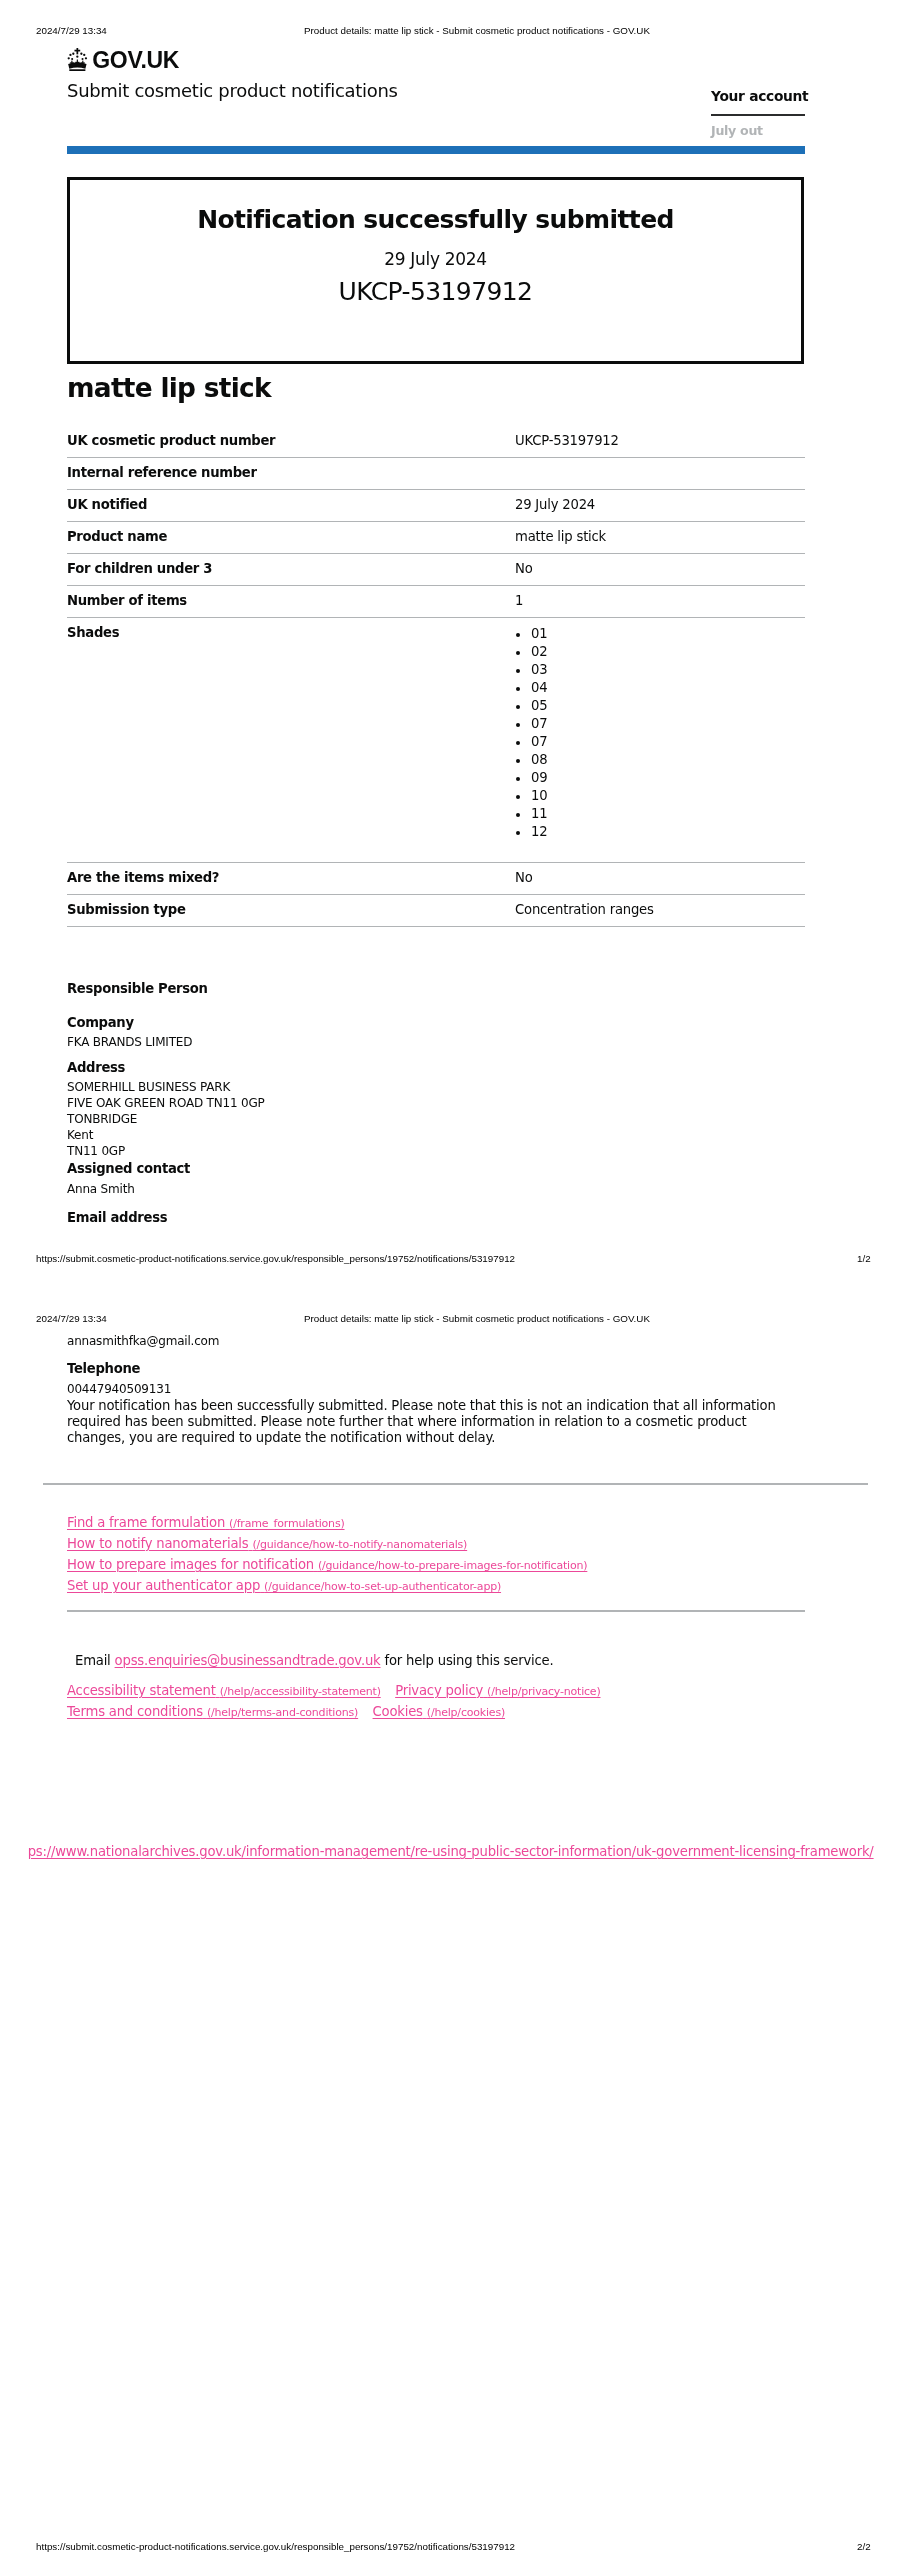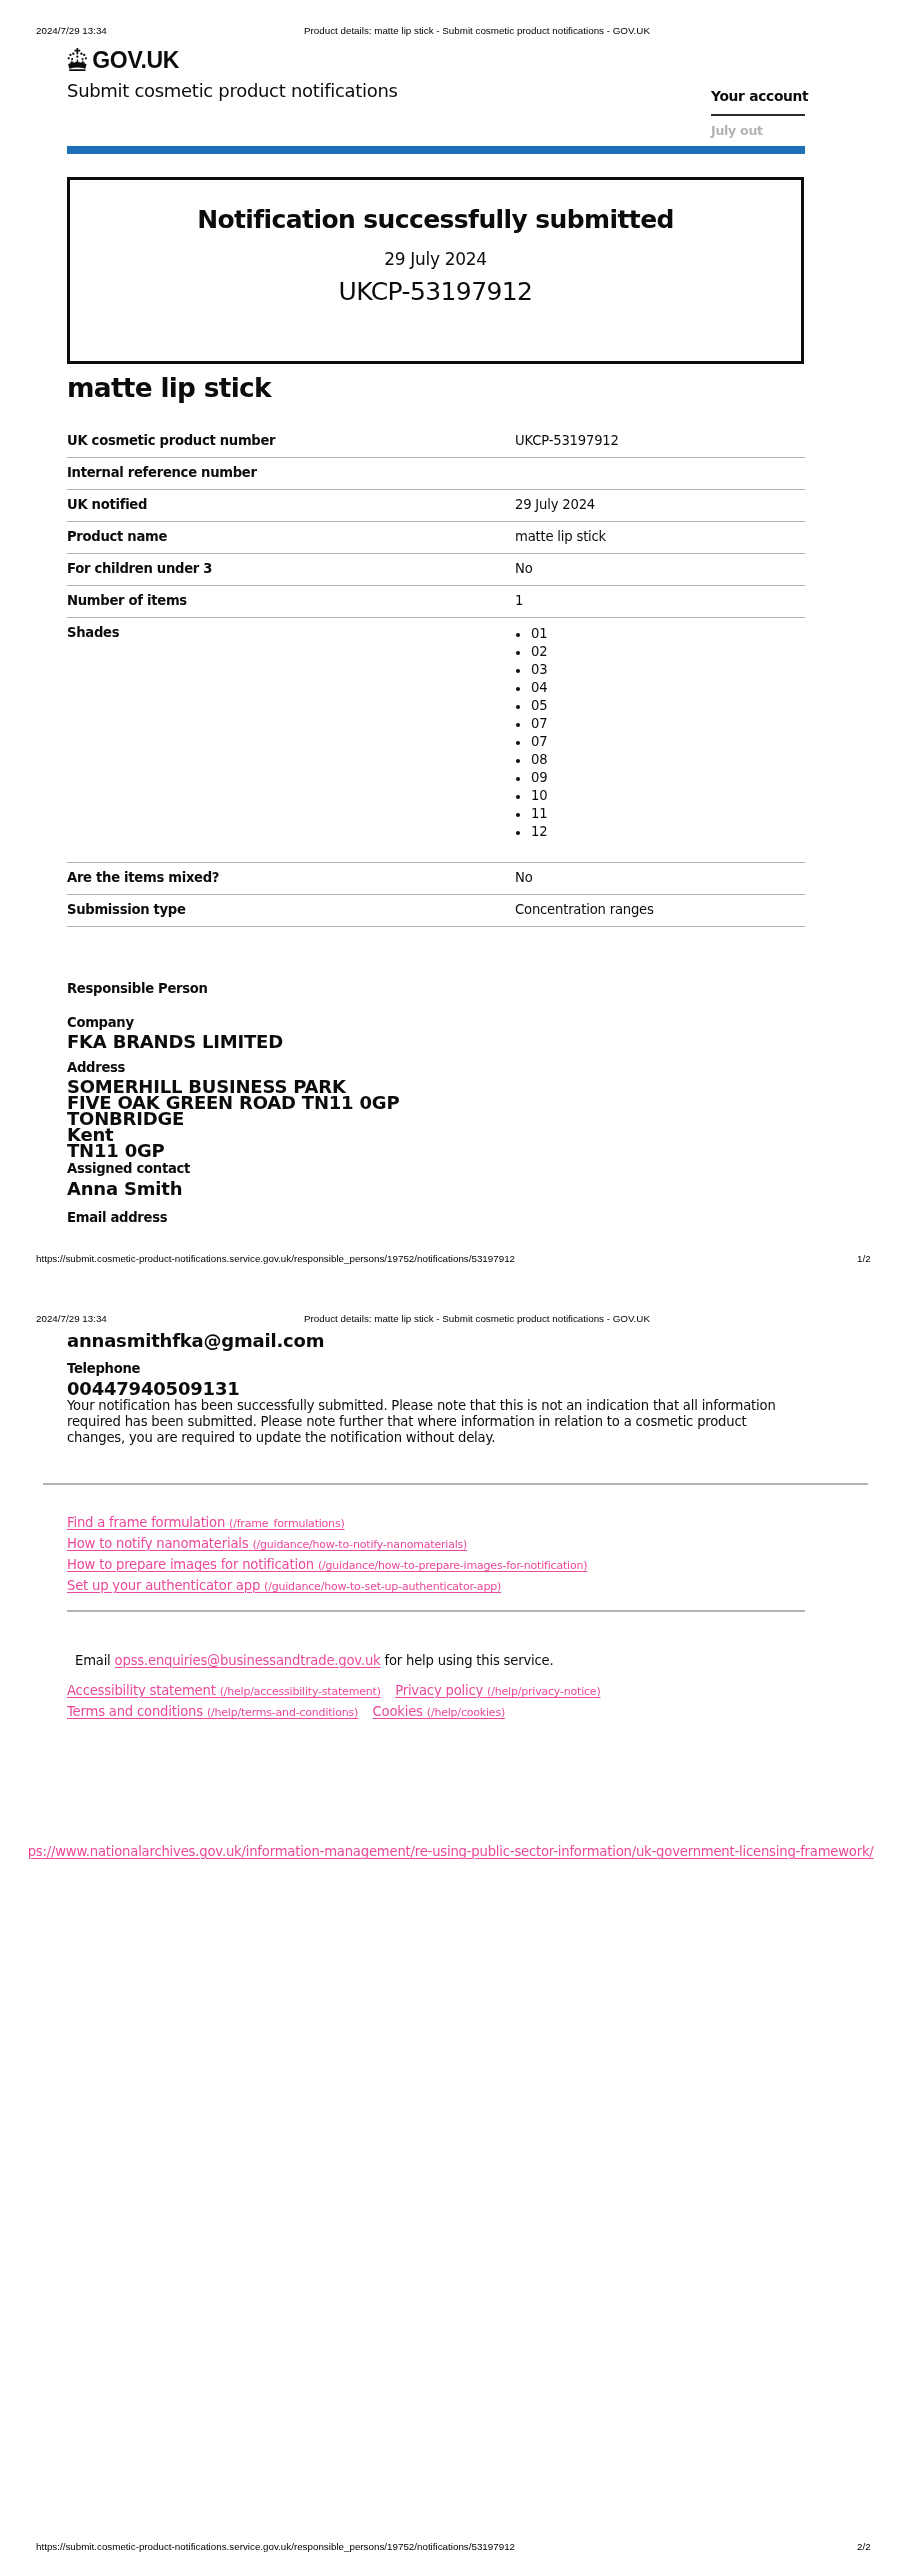--- a/index.html
+++ b/index.html
@@ -23,21 +23,21 @@
   .row { display:flex; border-bottom:1.1px solid #b1b4b6; }
   .row .k { width:448px; font-size:13.2px; font-weight:bold; letter-spacing:-0.3px; padding:6.9px 0 9.2px 0; }
   .row .v { flex:1; font-size:13.2px; letter-spacing:-0.2px; padding:6.9px 0 9.2px 0; }
   .shades { list-style:none; margin:0; padding:0; }
   .shades li { line-height:18px; position:relative; padding-left:16px; font-size:13.2px; }
   .shades li::before { content:""; position:absolute; left:1.1px; top:7.5px; width:4px; height:4px; border-radius:50%; background:#0b0c0c; }
   .shades-row .v { padding-bottom:20.7px; }
   .rp { left:67px; }
   .rp-heading { font-size:13.2px; font-weight:bold; letter-spacing:-0.3px; }
   .rp-label { font-size:13.2px; font-weight:bold; letter-spacing:-0.3px; }
-  .rp-val { font-size:18px; letter-spacing:-0.2px; line-height:16px;font-weight:bold; }
+  .rp-val { font-size:12px; letter-spacing:-0.2px; line-height:16px; }
   .para { left:67px; top:1412px; width:729px; font-size:13.2px; letter-spacing:-0.2px; line-height:16px; }
   .sep { height:1.7px; background:#b1b4b6; }
   .link { color:#ec4899; text-decoration:underline; text-decoration-thickness:1.1px; text-underline-offset:1.7px; font-size:13.2px; letter-spacing:-0.2px; }
   .link small { font-size:11px; }
   .links { left:67px; top:1515px; }
   .links div { height:21px; white-space:nowrap; }
   .help { left:75px; top:1653px; font-size:13.2px; letter-spacing:-0.2px; white-space:nowrap; }
   .footer-links { left:67px; top:1683px; }
   .footer-links div { height:21px; white-space:nowrap; }
   .footer-links a { margin-right:11.5px; }

